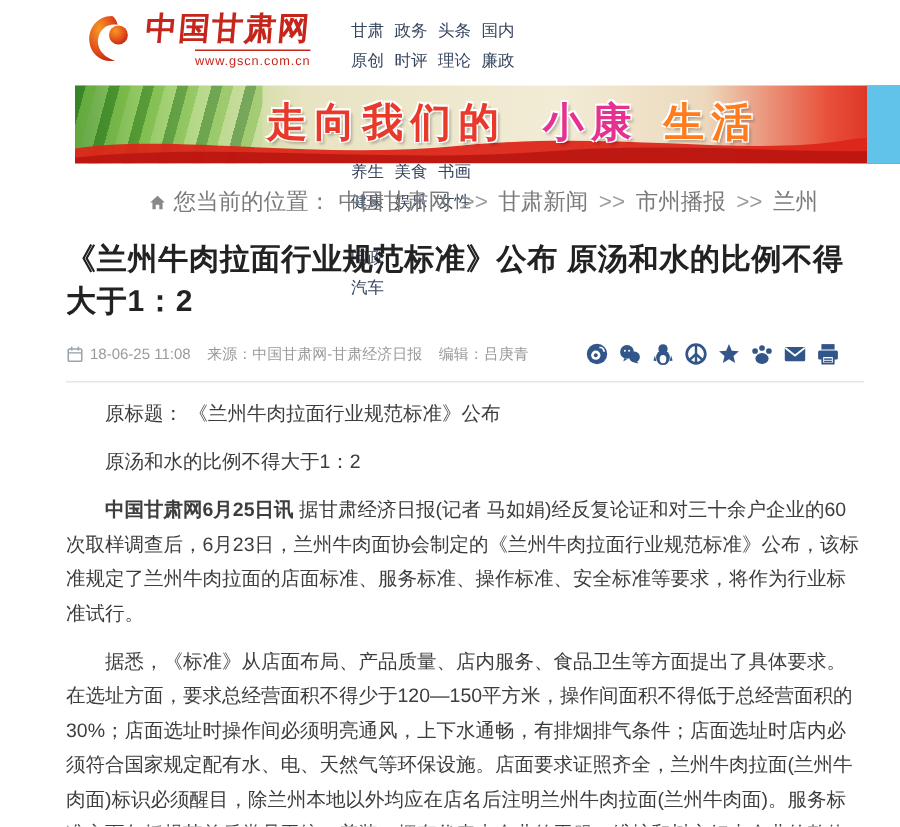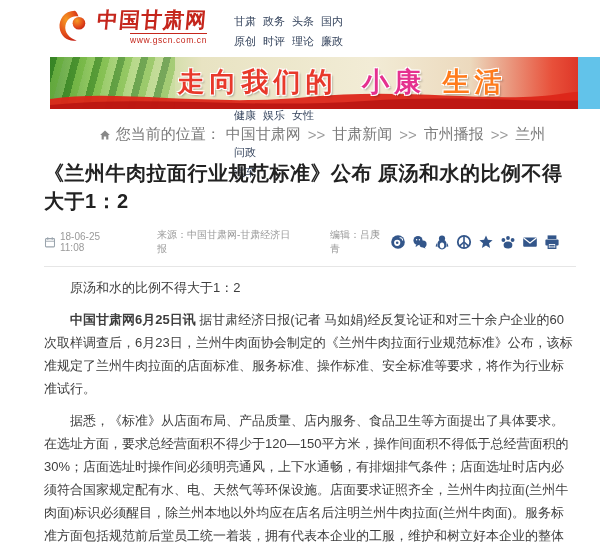--- a/index.html
+++ b/index.html
@@ -31,21 +31,21 @@
   .bt3{color:#ff7b1c;margin-left:2px;text-shadow:-1px -1px 0 #fff,1px -1px 0 #fff,-1px 1px 0 #fff,1px 1px 0 #fff,2px 2px 2px rgba(0,0,0,.25);}
   .banner-side{position:absolute;right:0;top:0;width:22px;height:52px;background:#62c3ea;}
   
   .breadcrumb{display:flex;align-items:center;gap:5px;margin:16px 0 0 44px;font-size:15px;color:#7a7a7a;justify-content:center;}
   .breadcrumb a{color:#7a7a7a;text-decoration:none;cursor:pointer;}
   .sep{margin:0 2px;color:#9a9a9a;}
   
   .article-title{margin:15px 24px 0 44px;font-size:20px;line-height:28px;font-weight:bold;color:#222;letter-spacing:.5px;}
   .meta-row{display:flex;align-items:center;justify-content:space-between;margin:13px 40px 0 44px;font-size:10px;color:#9a9a9a;}
   .meta-left{display:flex;align-items:center;gap:4px;}
-  .m-gap{margin-left:26px;}
+  .m-gap{margin-left:7px;}
   .share-icons{display:flex;gap:6px;align-items:center;}
   .share-btn{width:16px;height:16px;cursor:pointer;display:inline-block;}
   .divider{border:none;border-top:1px solid #e6e6e6;margin:10px 24px 0 44px;}
   
   .article-body{margin:0 24px 0 44px;font-size:13px;line-height:23px;color:#3d3d3d;}
   .article-body p{margin:9px 0;text-indent:2em;}
   .lead{font-weight:bold;}
 </style>
 </head>
 <body>
@@ -77,20 +77,23 @@
         <a class="nav-item">原创</a><a class="nav-item">时评</a><a class="nav-item">理论</a><a class="nav-item">廉政</a>
       </div>
     </div>
     <div class="nav-group">
       <div class="nav-row">
         <a class="nav-item">文化</a><a class="nav-item">旅游</a><a class="nav-item">财经</a>
       </div>
     </div>
     <div class="nav-group">
       <div class="nav-row">
+        <a class="nav-item">养生</a><a class="nav-item">美食</a><a class="nav-item">书画</a>
+      </div>
+      <div class="nav-row">
         <a class="nav-item">健康</a><a class="nav-item">娱乐</a><a class="nav-item">女性</a>
       </div>
     </div>
     <div class="nav-group">
       <div class="nav-row">
         <a class="nav-item">问政</a>
       </div>
       <div class="nav-row">
         <a class="nav-item">汽车</a>
       </div>
@@ -188,16 +191,17 @@
         <rect x="4.2" y="9.4" width="7.6" height="5" fill="#fff" stroke="#33568a" stroke-width="1.2"></rect>
         <line x1="5.4" y1="11.4" x2="10.6" y2="11.4" stroke="#33568a" stroke-width="1"></line>
         <line x1="5.4" y1="13" x2="10.6" y2="13" stroke="#33568a" stroke-width="1"></line>
     </svg>
   </div>
 </div>
 
 <hr class="divider">
 
 <div class="article-body">
+  <p>原标题： 《兰州牛肉拉面行业规范标准》公布</p>
   <p>原汤和水的比例不得大于1：2</p>
   <p><span class="lead">中国甘肃网6月25日讯</span><span> 据甘肃经济日报(记者 马如娟)经反复论证和对三十余户企业的60次取样调查后，6月23日，兰州牛肉面协会制定的《兰州牛肉拉面行业规范标准》公布，该标准规定了兰州牛肉拉面的店面标准、服务标准、操作标准、安全标准等要求，将作为行业标准试行。</span></p>
   <p>据悉，《标准》从店面布局、产品质量、店内服务、食品卫生等方面提出了具体要求。在选址方面，要求总经营面积不得少于120—150平方米，操作间面积不得低于总经营面积的30%；店面选址时操作间必须明亮通风，上下水通畅，有排烟排气条件；店面选址时店内必须符合国家规定配有水、电、天然气等环保设施。店面要求证照齐全，兰州牛肉拉面(兰州牛肉面)标识必须醒目，除兰州本地以外均应在店名后注明兰州牛肉拉面(兰州牛肉面)。服务标准方面包括规范前后堂员工统一着装，拥有代表本企业的工服，维护和树立好本企业的整体形象等内容。在操作方面，《标准》对牛肉拉面的原料和配料使用也提出了具体要求，要求原汤和水的比例不得大于1：2。</p>
 </div>
 
 </body></html>

